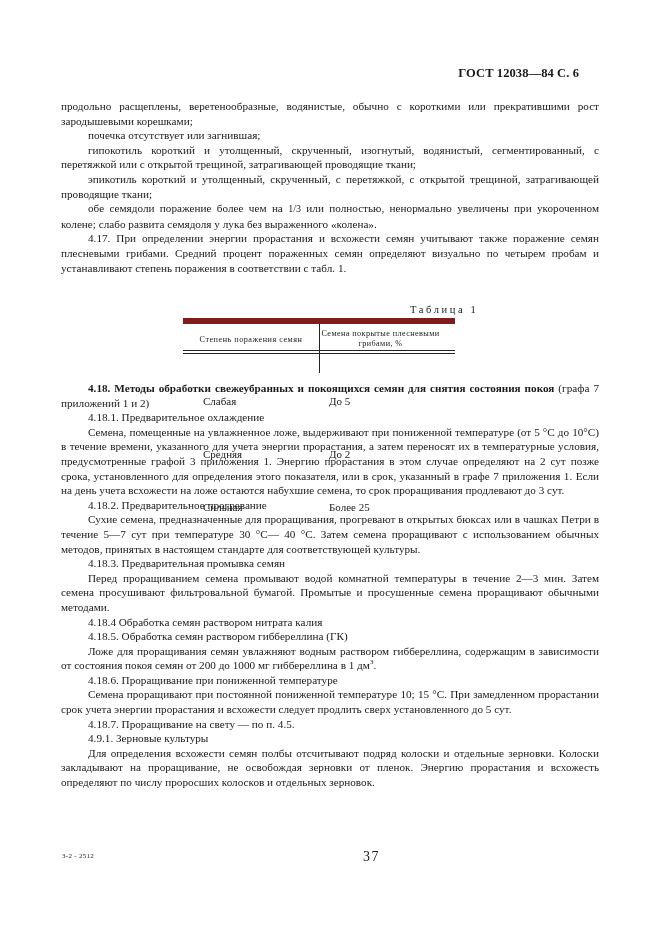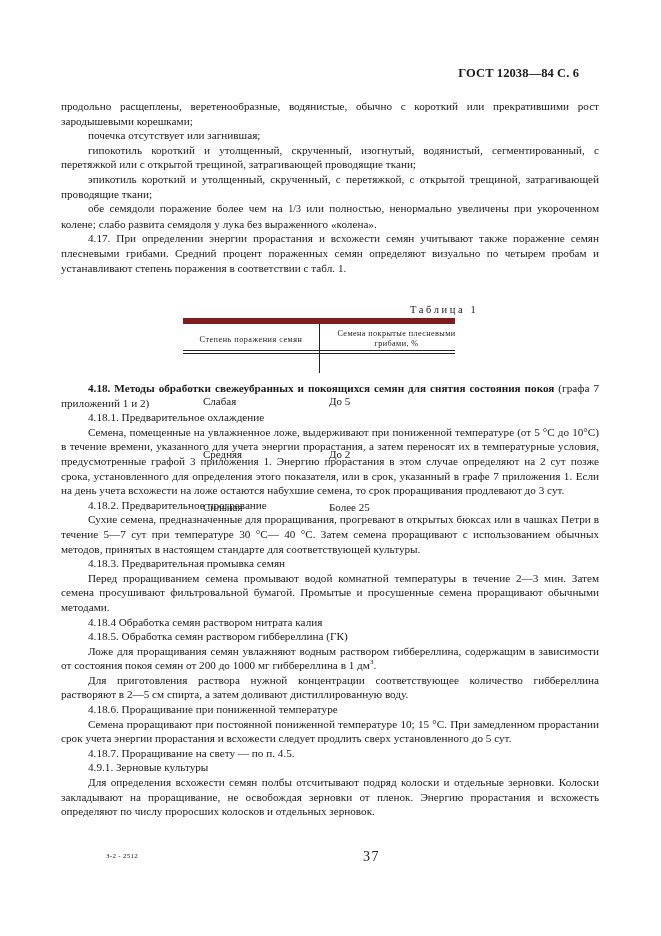--- a/index.html
+++ b/index.html
@@ -35,49 +35,49 @@
       font-size: 10.5px;
     }
     .table .vline {
       position: absolute; left: 136px; top: 0; width: 1px; height: 49px; background: #222;
     }
     .table .hdr1 {
       position: absolute; left: 0; top: 11px; width: 136px; text-align: center;
       font-size: 8.2px; letter-spacing: 0.5px;
     }
     .table .hdr2 {
-      position: absolute; left: 146px; top: 5px; width: 135px; text-align: center;
+      position: absolute; left: 130px; top: 5px; width: 135px; text-align: center;
       font-size: 8.2px; letter-spacing: 0.4px; line-height: 10px;
     }
     .table .dbl {
       position: absolute; left: 0; top: 26px; width: 272px; height: 2px;
       border-top: 1px solid #222; border-bottom: 1px solid #222;
     }
     .table .rows {
       position: absolute; left: 20px; top: 31px; width: 252px;
       font-size: 11px; line-height: 13.2px;
     }
     .table .row { display: flex; margin-top: 40px; }
     .table .c1 { width: 126px; }
     .table .c2 { padding-left: 0; }
 
     .pagenum {
       position: absolute; top: 849px; left: 315px; font-size: 14px; letter-spacing: 1.5px; padding-left: 48px;
     }
     .printcode {
-      position: absolute; top: 852px; left: 62px; font-size: 7px; letter-spacing: 0.3px; margin-left: 44px;
+      position: absolute; top: 852px; left: 62px; font-size: 7px; letter-spacing: 0.3px;
     }
   </style>
 </head>
 <body>
 
 <div class="header">ГОСТ 12038—84 С. 6</div>
 
 <div class="text" id="block1">
-  <p class="noindent">продольно расщеплены, веретенообразные, водянистые, обычно с короткий или прекратившими рост зародышевыми корешками;</p>
+  <p class="noindent">продольно расщеплены, веретенообразные, водянистые, обычно с короткими или прекратившими рост зародышевыми корешками;</p>
   <p>почечка отсутствует или загнившая;</p>
   <p>гипокотиль короткий и утолщенный, скрученный, изогнутый, водянистый, сегментированный, с перетяжкой или с открытой трещиной, затрагивающей проводящие ткани;</p>
   <p>эпикотиль короткий и утолщенный, скрученный, с перетяжкой, с открытой трещиной, затрагивающей проводящие ткани;</p>
   <p><span>обе семядоли поражение более чем на </span><span class="frac">1/3</span><span> или полностью, ненормально увеличены при укороченном колене; слабо развита семядоля у лука без выраженного «колена».</span></p>
   <p>4.17. При определении энергии прорастания и всхожести семян учитывают также поражение семян плесневыми грибами. Средний процент пораженных семян определяют визуально по четырем пробам и устанавливают степень поражения в соответствии с табл. 1.</p>
 </div>
 
 <div class="tcaption">Таблица 1</div>
 <div class="table">
   <div class="vline"></div>
@@ -104,21 +104,20 @@
   <p><span class="b">4.18. Методы обработки свежеубранных и покоящихся семян для снятия состояния покоя</span><span> (графа 7 приложений 1 и 2)</span></p>
   <p>4.18.1. Предварительное охлаждение</p>
   <p>Семена, помещенные на увлажненное ложе, выдерживают при пониженной температуре (от 5 °С до 10°С) в течение времени, указанного для учета энергии прорастания, а затем переносят их в температурные условия, предусмотренные графой 3 приложения 1. Энергию прорастания в этом случае определяют на 2 сут позже срока, установленного для определения этого показателя, или в срок, указанный в графе 7 приложения 1. Если на день учета всхожести на ложе остаются набухшие семена, то срок проращивания продлевают до 3 сут.</p>
   <p>4.18.2. Предварительное прогревание</p>
   <p>Сухие семена, предназначенные для проращивания, прогревают в открытых бюксах или в чашках Петри в течение 5—7 сут при температуре 30 °С— 40 °С. Затем семена проращивают с использованием обычных методов, принятых в настоящем стандарте для соответствующей культуры.</p>
   <p>4.18.3. Предварительная промывка семян</p>
   <p>Перед проращиванием семена промывают водой комнатной температуры в течение 2—3 мин. Затем семена просушивают фильтровальной бумагой. Промытые и просушенные семена проращивают обычными методами.</p>
   <p>4.18.4 Обработка семян раствором нитрата калия</p>
   <p>4.18.5. Обработка семян раствором гиббереллина (ГК)</p>
   <p><span>Ложе для проращивания семян увлажняют водным раствором гиббереллина, содержащим в зависимости от состояния покоя семян от 200 до 1000 мг гиббереллина в 1 дм</span><sup>3</sup><span>.</span></p>
-  <p>Для приготовления раствора нужной концентрации соответствующее количество гиббереллина растворяют в 2—5 см спирта, а затем доливают дистиллированную воду.</p>
   <p>4.18.6. Проращивание при пониженной температуре</p>
   <p>Семена проращивают при постоянной пониженной температуре 10; 15 °С. При замедленном прорастании срок учета энергии прорастания и всхожести следует продлить сверх установленного до 5 сут.</p>
   <p>4.18.7. Проращивание на свету — по п. 4.5.</p>
   <p>4.9.1. Зерновые культуры</p>
   <p>Для определения всхожести семян полбы отсчитывают подряд колоски и отдельные зерновки. Колоски закладывают на проращивание, не освобождая зерновки от пленок. Энергию прорастания и всхожесть определяют по числу проросших колосков и отдельных зерновок.</p>
 </div>
 
 <div class="pagenum">37</div>
 <div class="printcode">3-2 - 2512</div>
 

